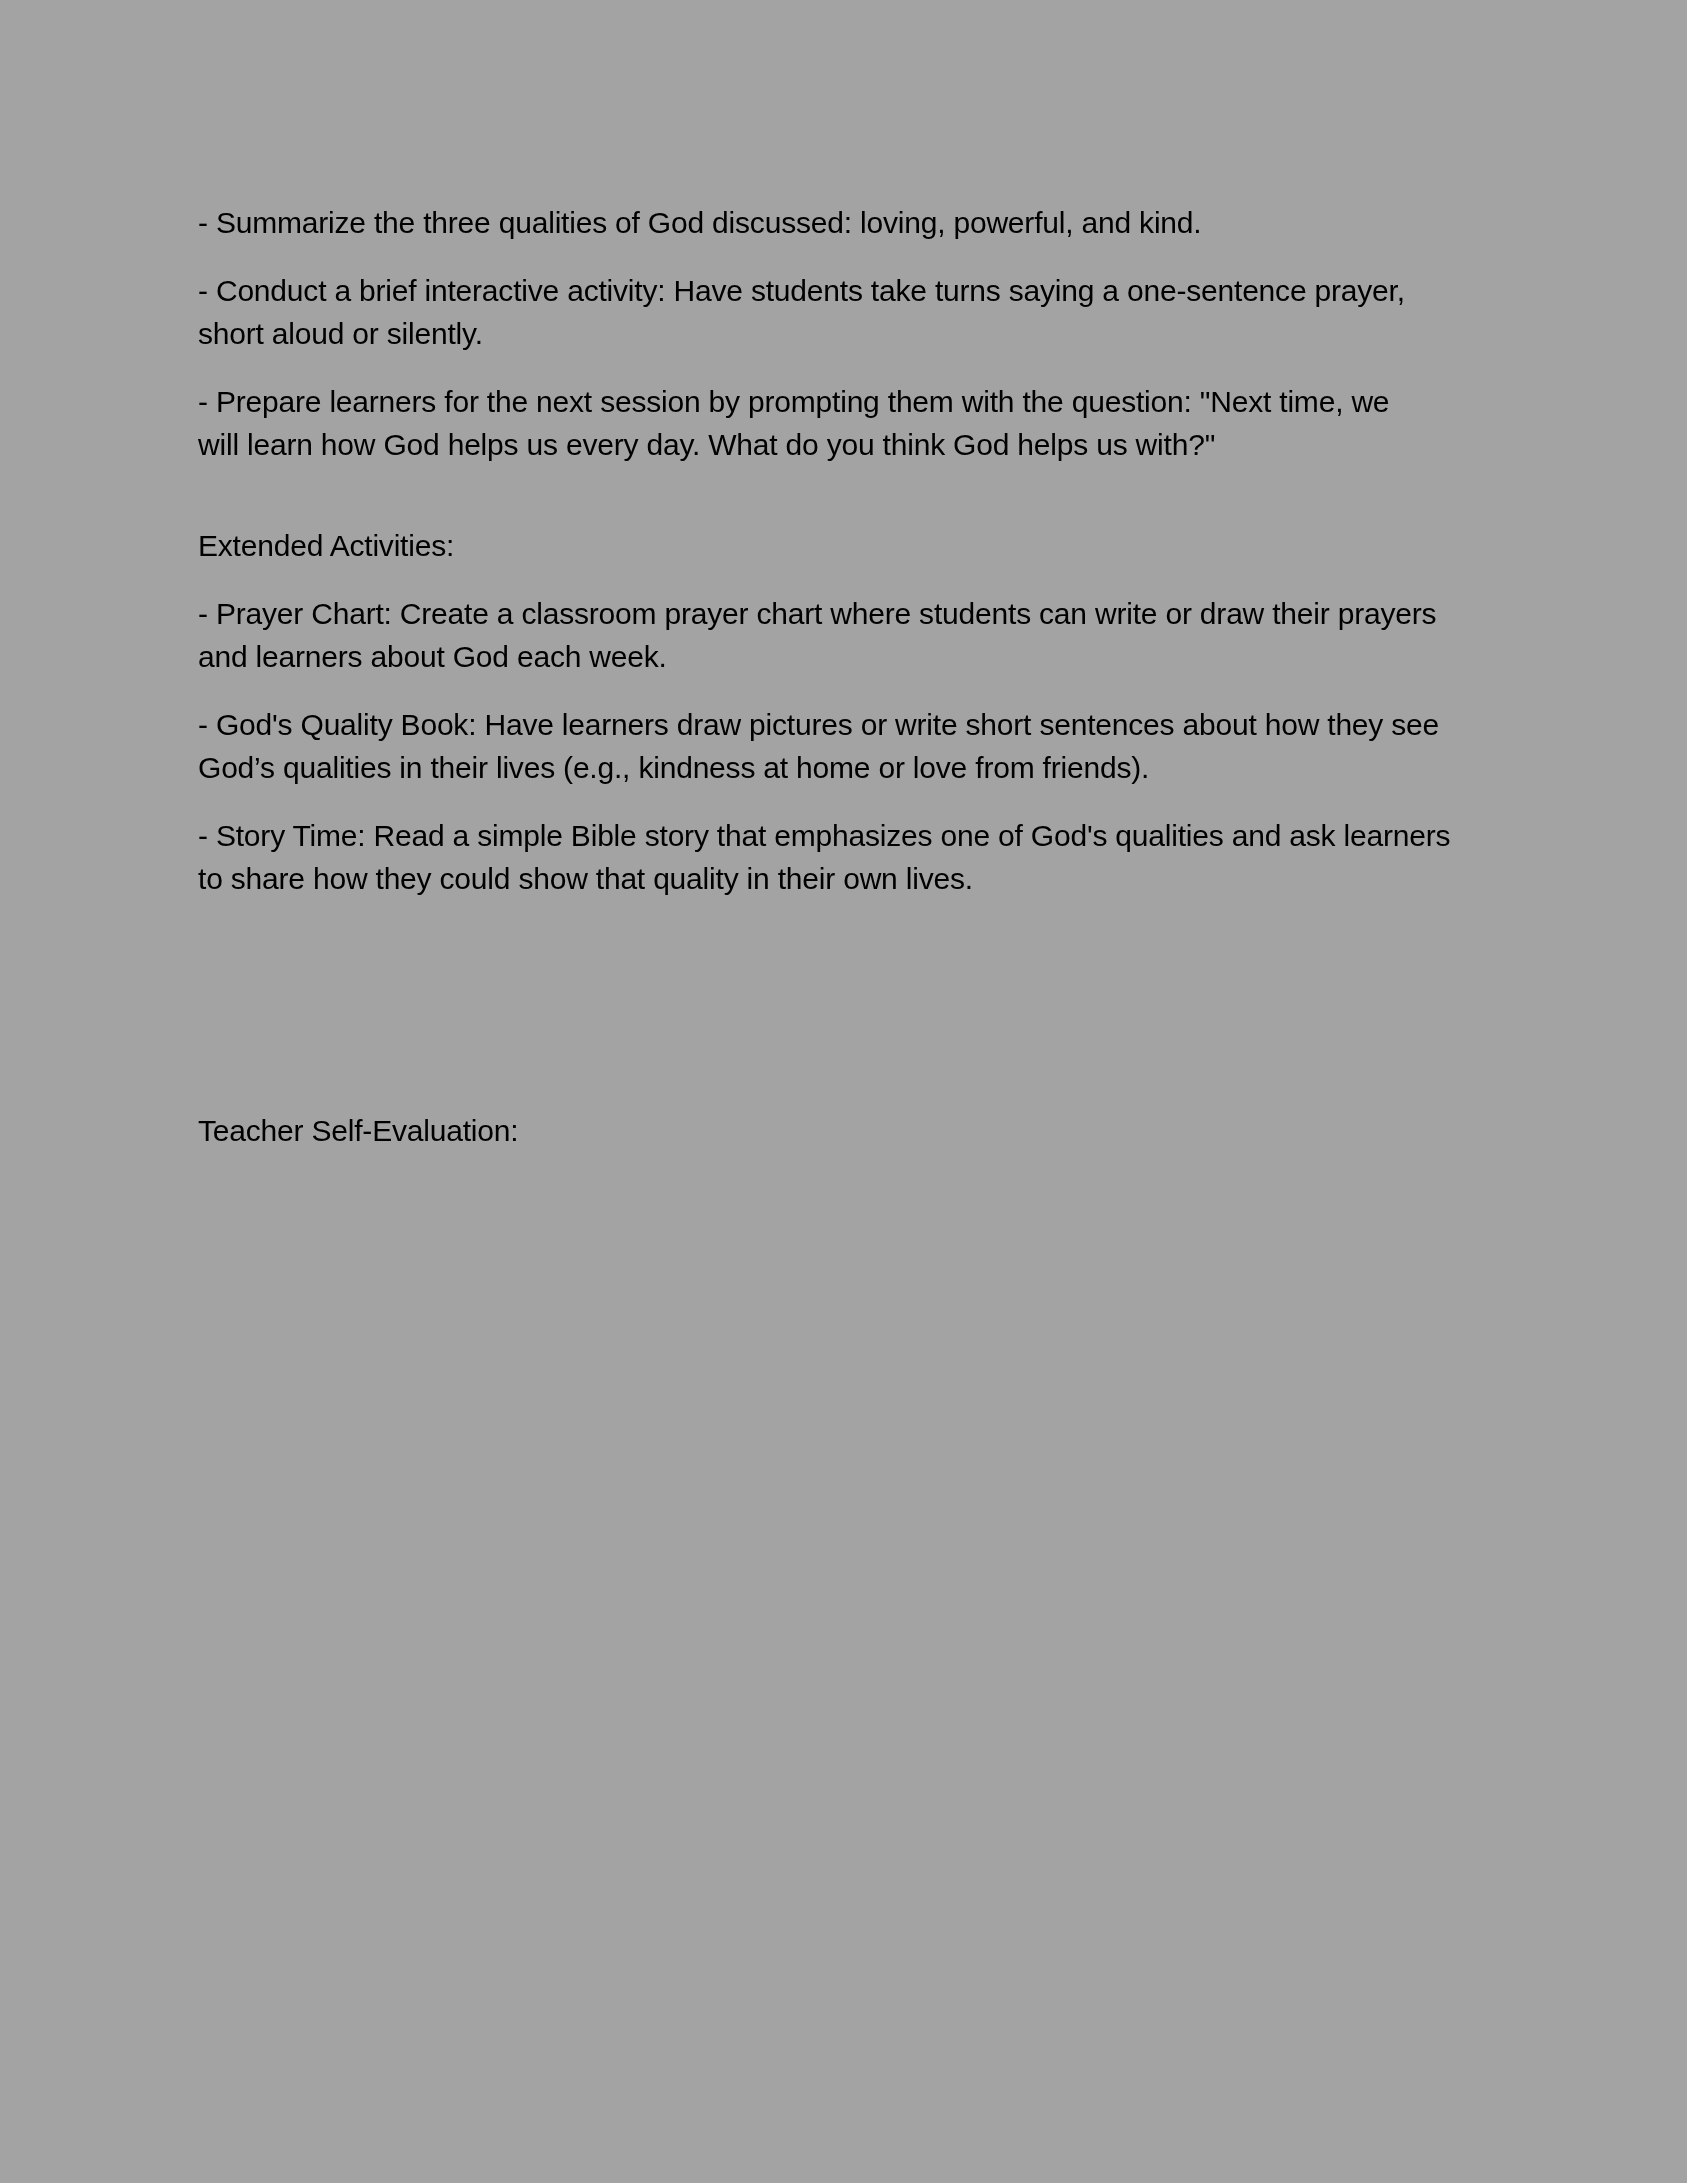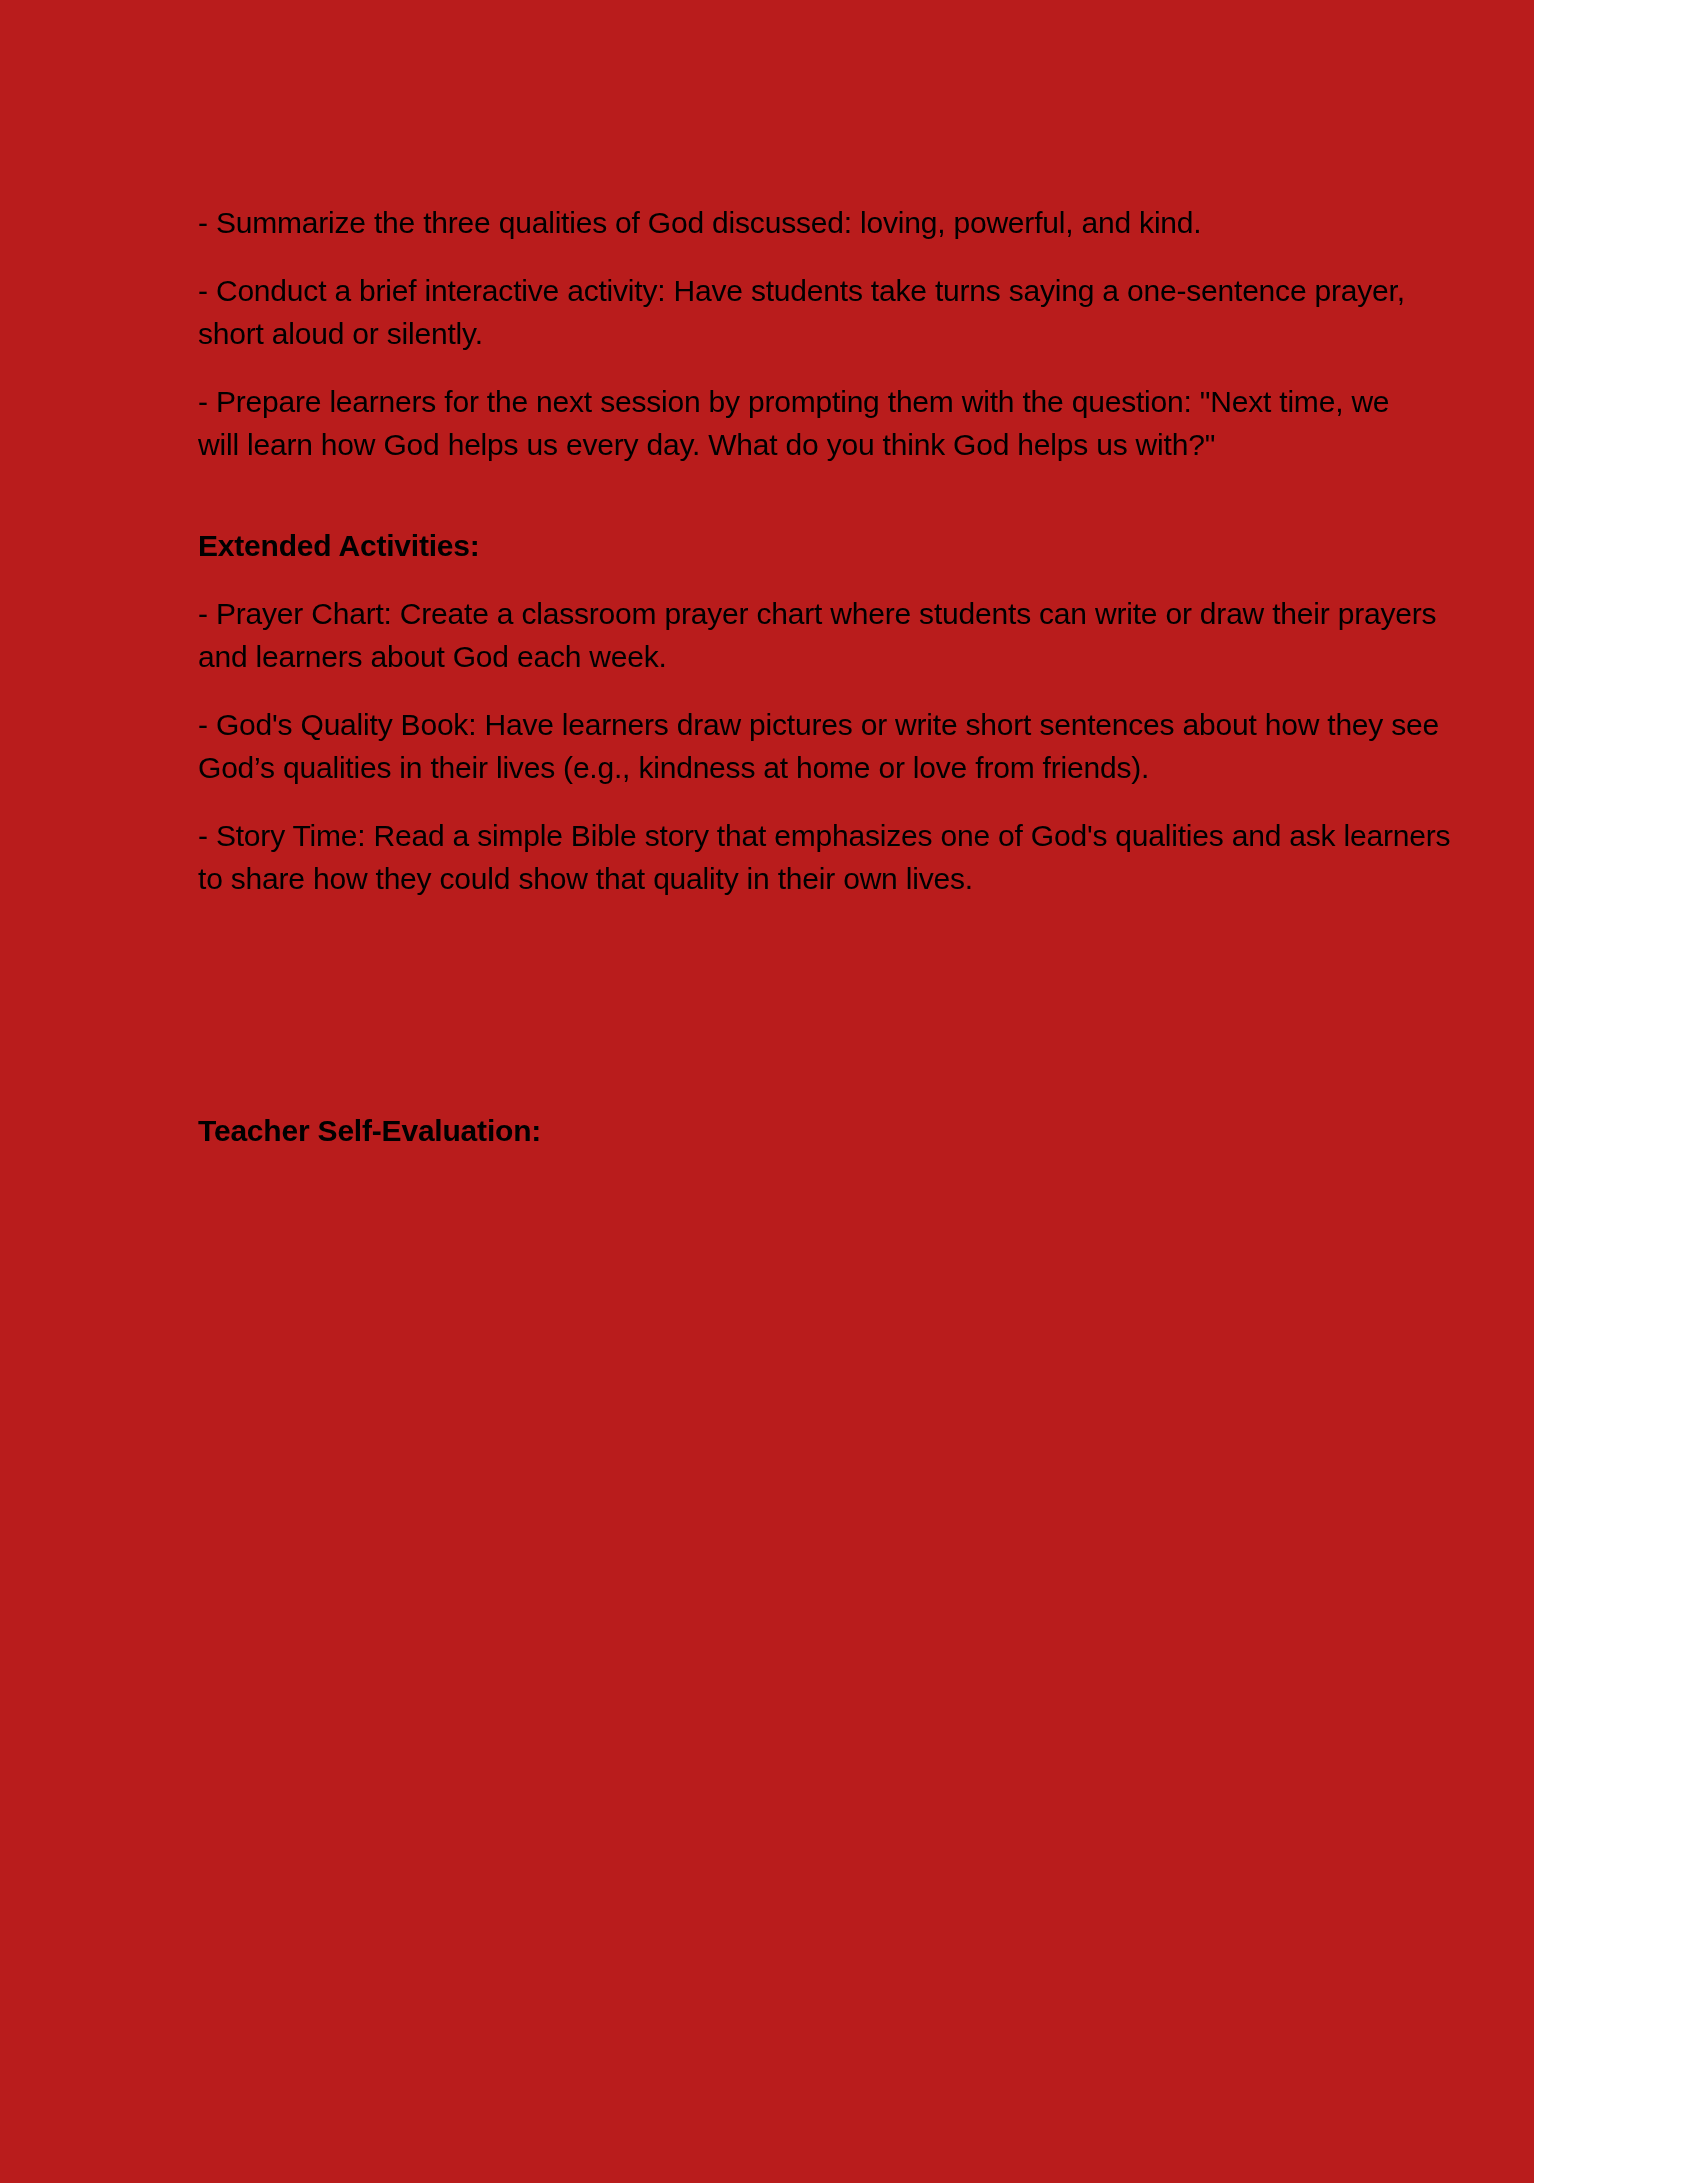--- a/index.html
+++ b/index.html
@@ -10,23 +10,23 @@
   body {
     width: 1687px;
     height: 2183px;
     position: relative;
     font-family: "Liberation Sans", sans-serif;
     color: #000000;
   }
   .page {
     position: absolute;
     left: 0; top: 0;
-    width: 1534px;
+    width: 1687px;
     height: 2183px;
-    background: #b91c1c;
+    background: #a3a3a3;
     overflow: hidden;
   }
   .content {
     position: absolute;
     left: 198px;
     top: 201px;
     width: 1294px;
   }
   .para {
     font-size: 30px;
@@ -36,21 +36,21 @@
     font-weight: normal;
   }
   .line {
     display: block;
     white-space: nowrap;
   }
   .heading {
     font-size: 30px;
     line-height: 43px;
     letter-spacing: -0.2px;
-    font-weight: bold;
+    font-weight: normal;
     margin: 0 0 25px 0;
     white-space: nowrap;
   }
   .heading.extended {
     margin-top: 58px;
   }
   .heading.teacher {
     margin-top: 209px;
     margin-bottom: 4px;
   }

